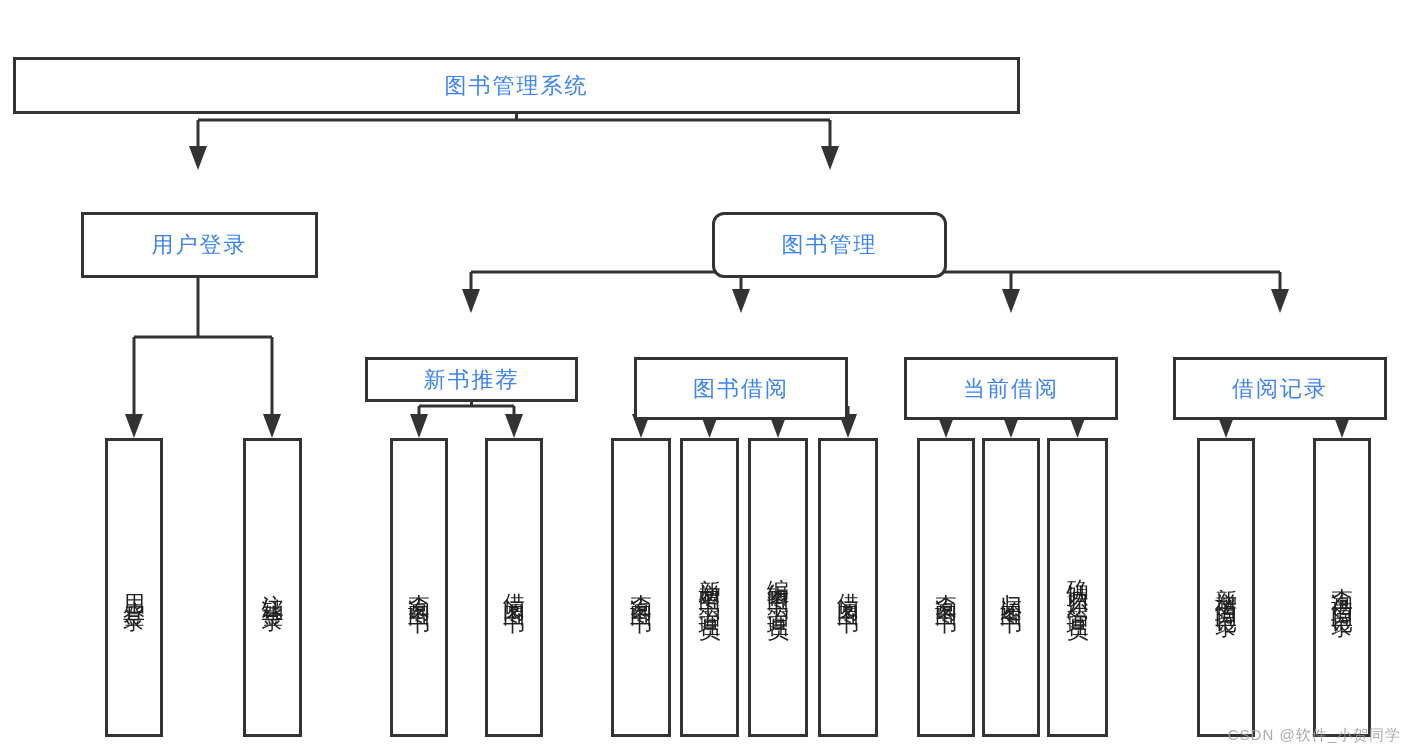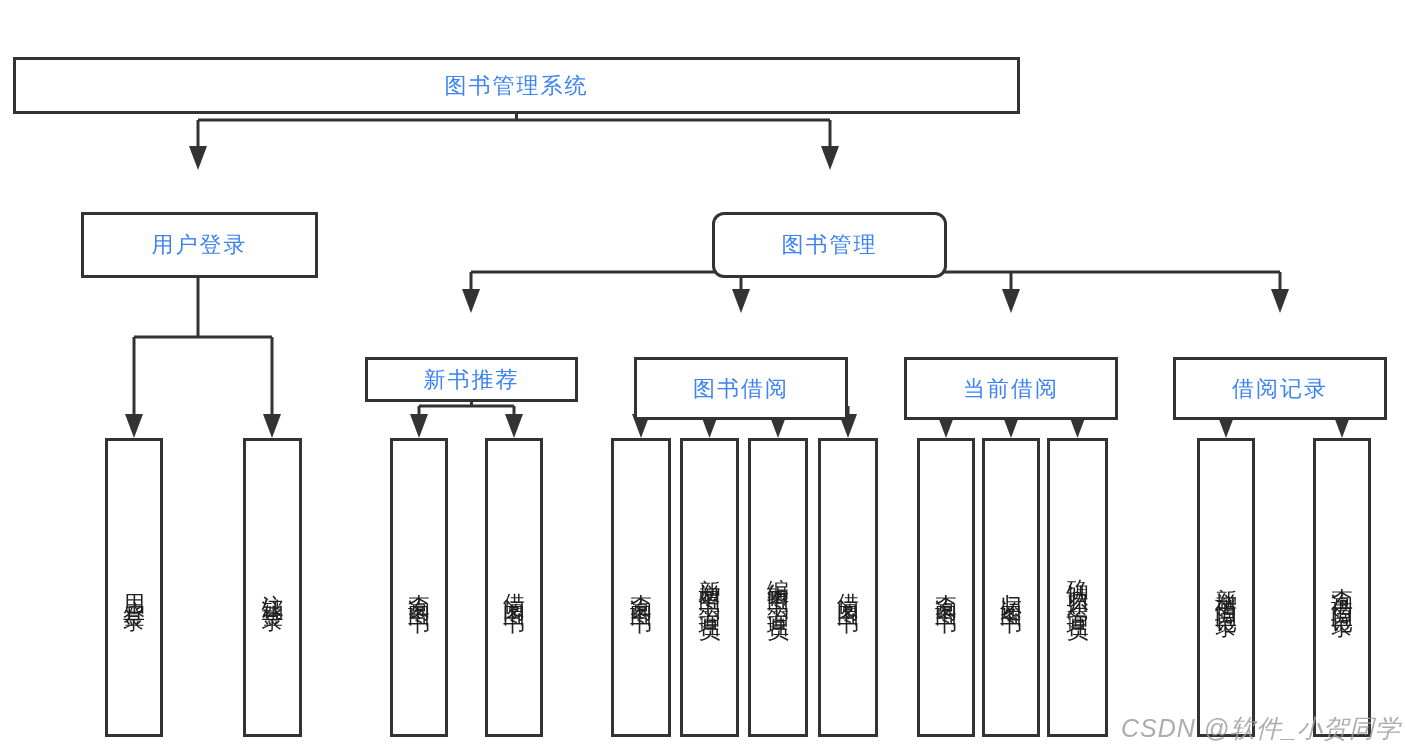--- a/index.html
+++ b/index.html
@@ -53,26 +53,25 @@
     font-size: 22px;
     letter-spacing: 6px;
     line-height: 1;
     color: #1f1f1f;
     white-space: nowrap;
   }
   .watermark {
     position: absolute;
     right: 4px;
     bottom: 2px;
-    font-size: 25px;
+    font-size: 15px;
     color: rgba(158, 158, 158, 0.85);
     letter-spacing: 1px;
     z-index: 3;
     white-space: nowrap;
-    font-style: italic;
   }
 </style>
 </head>
 <body>
 
 <div class="canvas">
 
   <svg class="connector-svg" width="1405" height="747" viewBox="0 0 1405 747" aria-hidden="true">
     <g stroke="#333333" stroke-width="3" fill="none">
 

